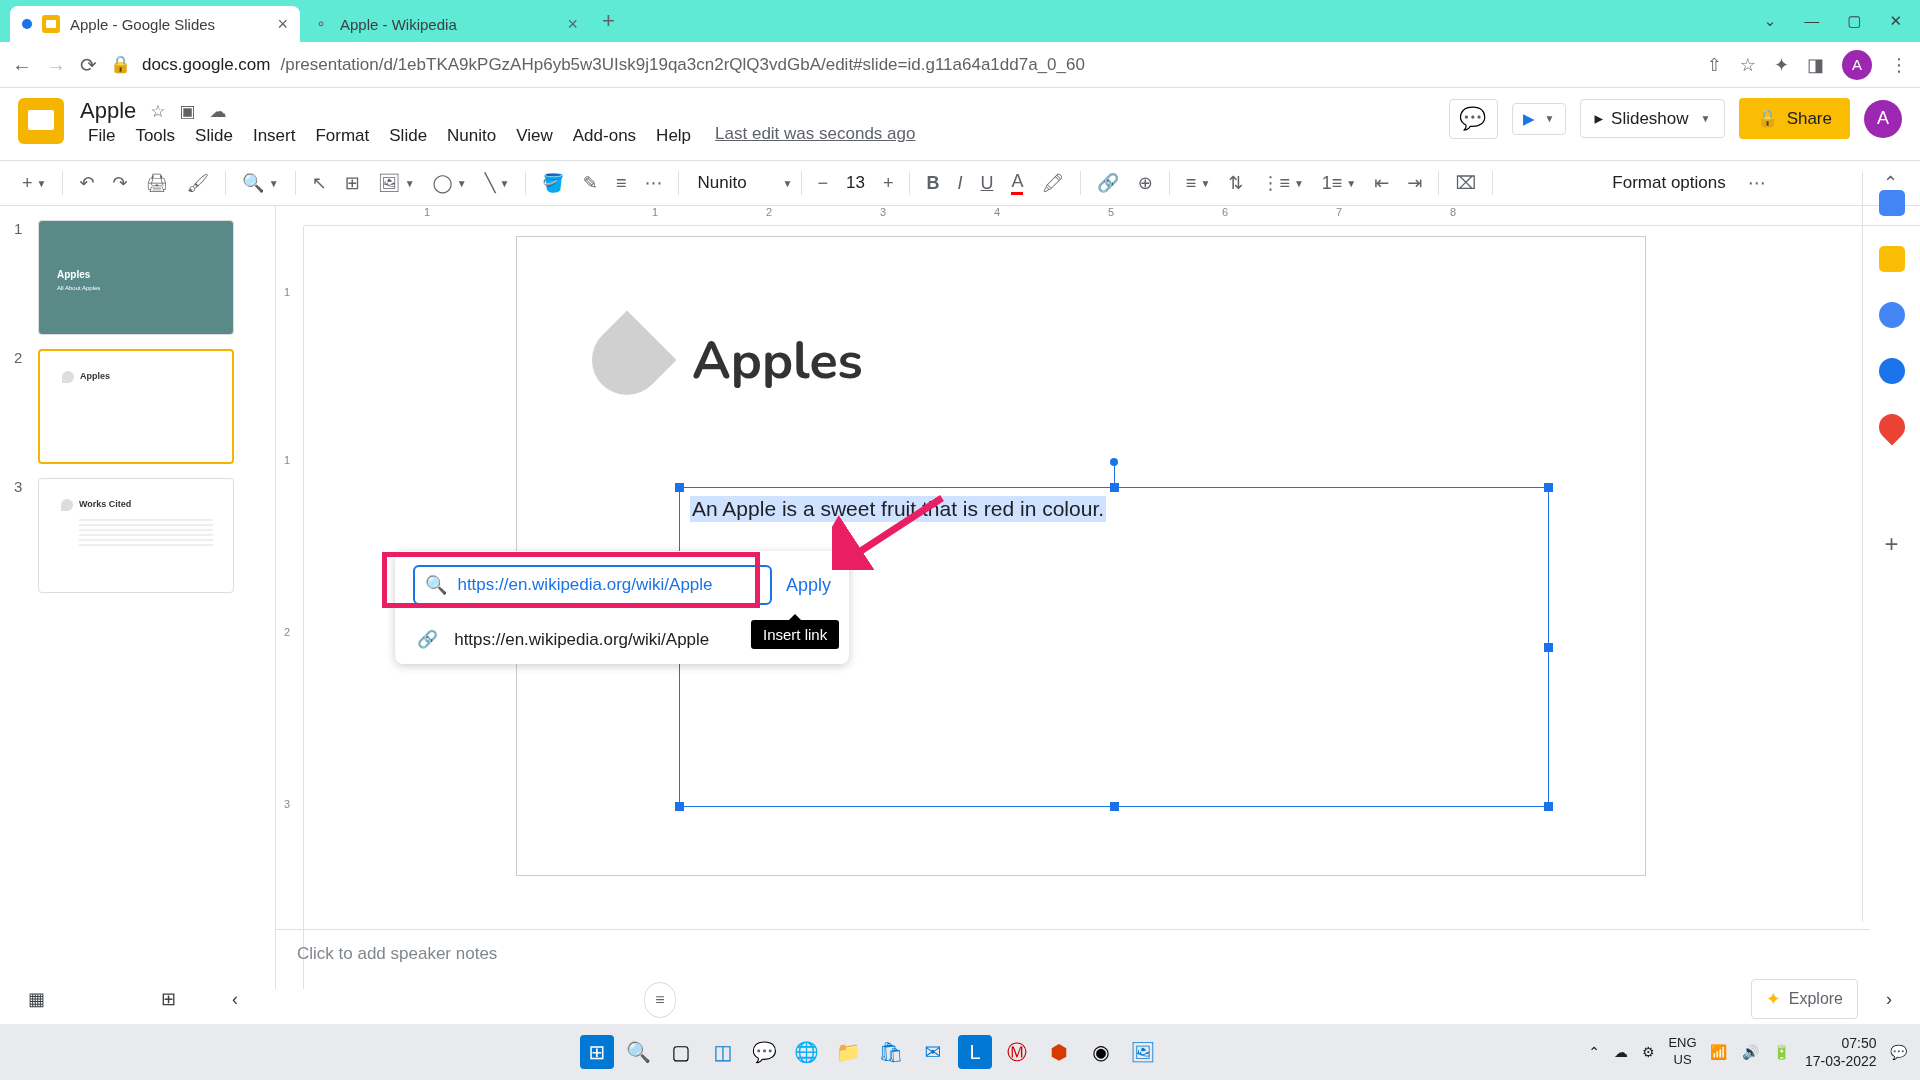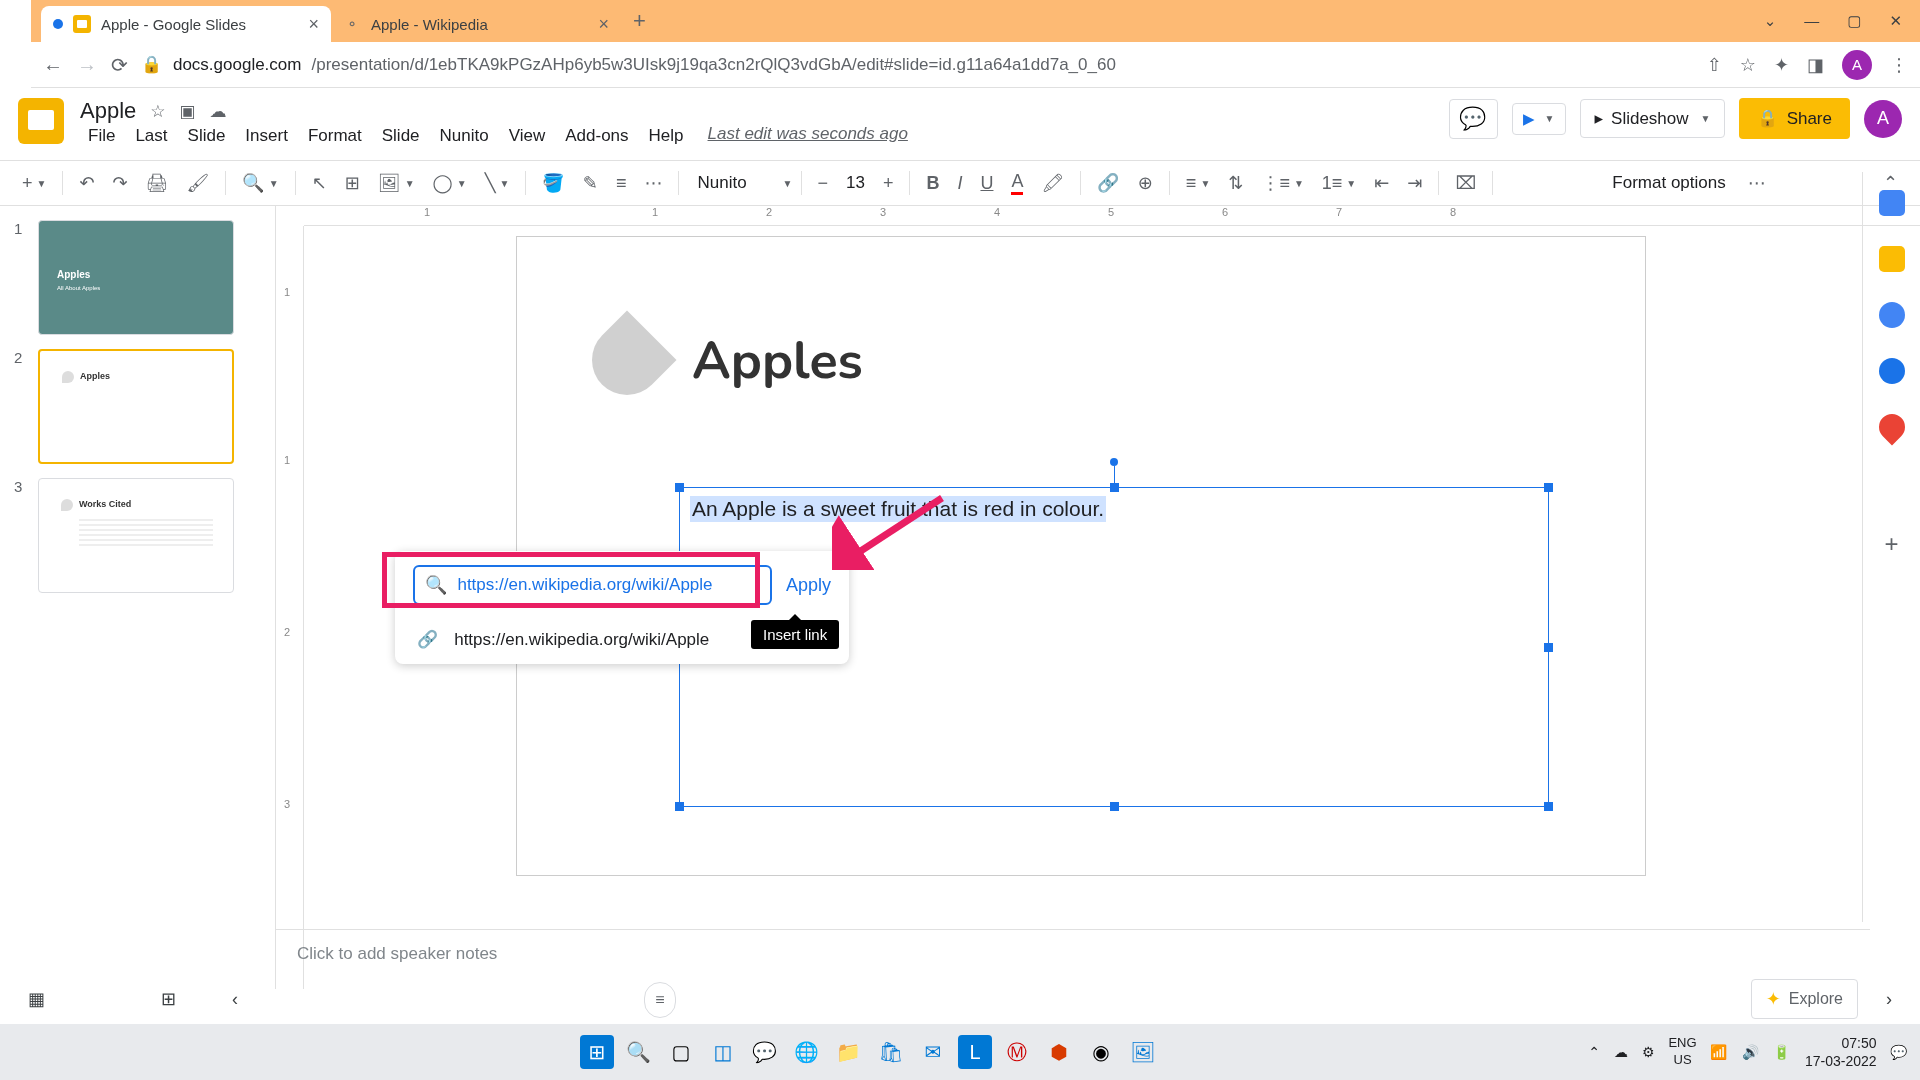--- a/index.html
+++ b/index.html
@@ -1,19 +1,19 @@
 <!DOCTYPE html>
 <html><head>
 <meta charset="utf-8">
 <style>
 * { margin: 0; padding: 0; box-sizing: border-box; font-family: 'Segoe UI', Arial, sans-serif; }
 body { width: 1920px; height: 1080px; overflow: hidden; background: #fff; position: relative; }
 
 
-.browser-chrome { background: #fdba74; margin-left: 31px; }
+.browser-chrome { background: #5eead4; }
 .tabs-bar { display: flex; align-items: center; height: 42px; padding-left: 10px; }
 .tab { display: flex; align-items: center; height: 36px; padding: 0 12px; border-radius: 8px 8px 0 0; margin-top: 6px; min-width: 290px; font-size: 15px; color: #3c4043; gap: 10px; }
 .tab.active { background: #fff; }
 .tab .favicon { width: 18px; height: 18px; border-radius: 3px; display: flex; align-items: center; justify-content: center; }
 .fav-slides { background: #f4b400; position: relative; }
 .fav-slides::after { content: ''; position: absolute; width: 10px; height: 8px; background: #fff; border-radius: 1px; }
 .fav-wiki { color: #666; font-size: 14px; }
 .tab-close { color: #5f6368; font-size: 18px; margin-left: auto; }
 .new-tab { color: #5f6368; font-size: 22px; padding: 0 12px; }
 .window-controls { margin-left: auto; display: flex; gap: 28px; padding-right: 18px; color: #3c4043; font-size: 15px; }
@@ -29,21 +29,21 @@
 
 .app-header { display: flex; align-items: flex-start; padding: 10px 18px 0 18px; height: 72px; }
 .app-logo { width: 46px; height: 46px; background: #f4b400; border-radius: 6px; position: relative; margin-right: 16px; }
 .app-logo::after { content: ''; position: absolute; top: 12px; left: 10px; width: 26px; height: 20px; background: #fff; border-radius: 2px; }
 .title-area { display: flex; flex-direction: column; gap: 0; }
 .title-row { display: flex; align-items: center; gap: 14px; }
 .doc-title { font-size: 22px; color: #202124; }
 .title-icons { display: flex; gap: 14px; color: #5f6368; font-size: 17px; }
 .menu-row { display: flex; gap: 4px; font-size: 17px; color: #202124; }
 .menu-item { padding: 2px 8px; }
-.last-edit { color: #5f6368; text-decoration: underline; margin-left: 12px; font-style: italic; }
+.last-edit { color: #5f6368; text-decoration: underline; margin-left: 12px; }
 .header-right { margin-left: auto; display: flex; align-items: center; gap: 14px; }
 .present-btn { border: 1px solid #dadce0; border-radius: 4px; padding: 6px 10px; display: flex; align-items: center; gap: 6px; color: #1a73e8; font-size: 15px; }
 .slideshow-btn { border: 1px solid #dadce0; border-radius: 4px; padding: 8px 14px; display: flex; align-items: center; gap: 8px; color: #202124; font-size: 17px; }
 .share-btn { background: #fbbc04; border-radius: 4px; padding: 10px 18px; display: flex; align-items: center; gap: 8px; color: #202124; font-size: 17px; font-weight: 500; }
 .avatar-big { width: 38px; height: 38px; border-radius: 50%; background: #9c27b0; color: #fff; display: flex; align-items: center; justify-content: center; font-size: 18px; }
 .comment-icon { color: #5f6368; font-size: 22px; border:1px solid #dadce0; padding:6px 10px; border-radius:4px; }
 
 
 .toolbar { display: flex; align-items: center; height: 46px; padding: 0 14px; border-top: 1px solid #e0e0e0; border-bottom: 1px solid #e0e0e0; gap: 2px; }
 .tb { padding: 6px 8px; color: #5f6368; font-size: 18px; display: flex; align-items: center; }
@@ -185,21 +185,21 @@
     <div class="title-row">
       <span class="doc-title">Apple</span>
       <div class="title-icons">
         <span>☆</span>
         <span>▣</span>
         <span>☁</span>
       </div>
     </div>
     <div class="menu-row">
       <span class="menu-item">File</span>
-      <span class="menu-item">Last</span>
+      <span class="menu-item">Tools</span>
       <span class="menu-item">Slide</span>
       <span class="menu-item">Insert</span>
       <span class="menu-item">Format</span>
       <span class="menu-item">Slide</span>
       <span class="menu-item">Nunito</span>
       <span class="menu-item">View</span>
       <span class="menu-item">Add-ons</span>
       <span class="menu-item">Help</span>
       <span class="last-edit">Last edit was seconds ago</span>
     </div>

